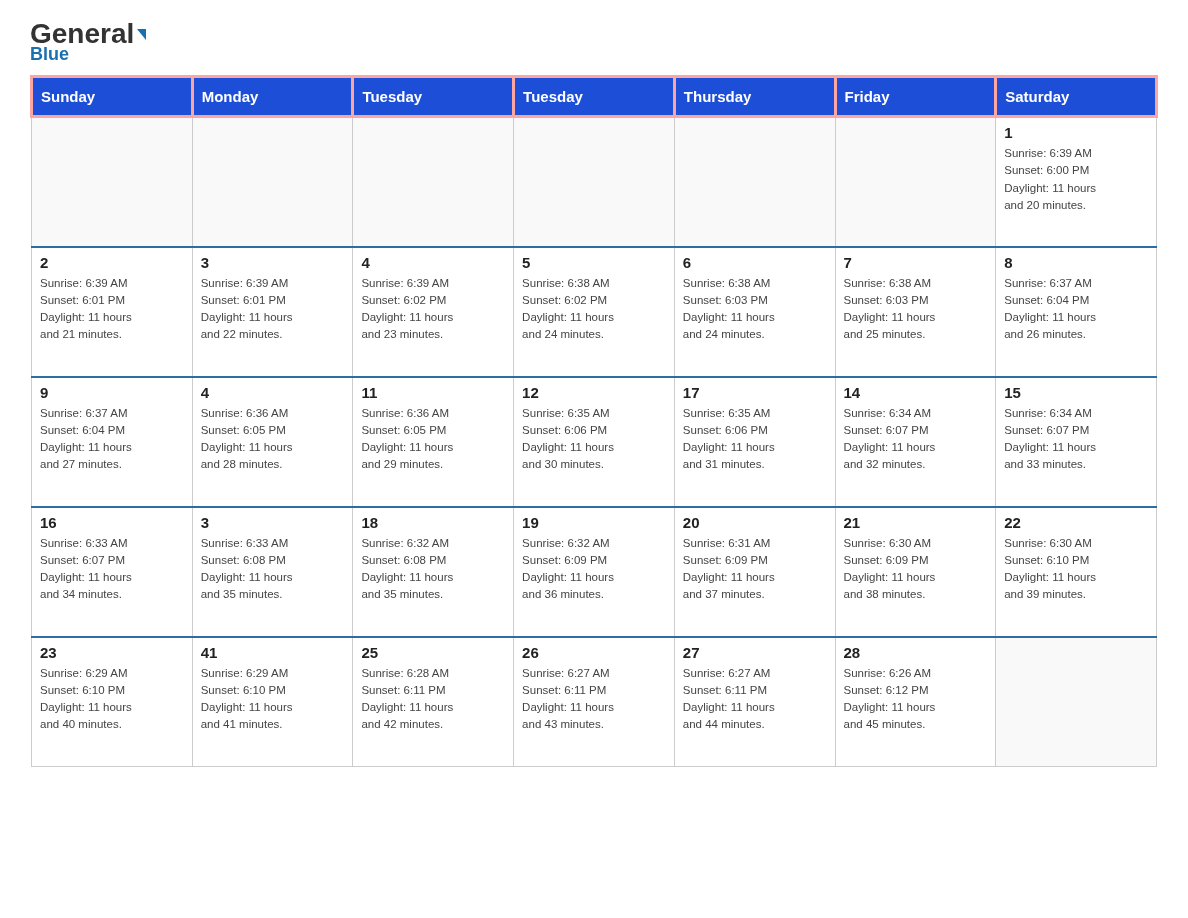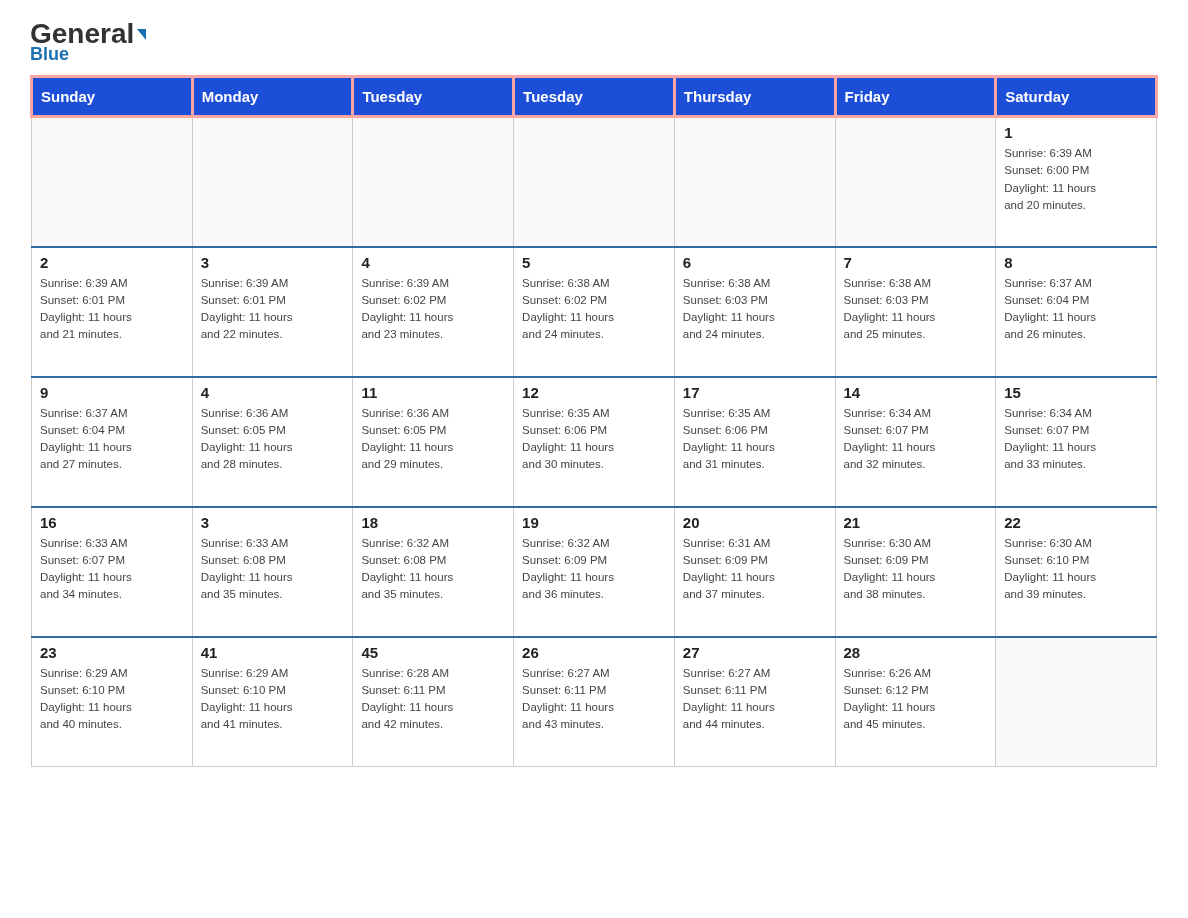--- a/index.html
+++ b/index.html
@@ -220,21 +220,21 @@
       <tr class="row-divider">
         <td>
           <div class="day-number">23</div>
           <div class="day-info">Sunrise: 6:29 AM<br>Sunset: 6:10 PM<br>Daylight: 11 hours<br>and 40 minutes.</div>
         </td>
         <td>
           <div class="day-number">41</div>
           <div class="day-info">Sunrise: 6:29 AM<br>Sunset: 6:10 PM<br>Daylight: 11 hours<br>and 41 minutes.</div>
         </td>
         <td>
-          <div class="day-number">45</div>
+          <div class="day-number">25</div>
           <div class="day-info">Sunrise: 6:28 AM<br>Sunset: 6:11 PM<br>Daylight: 11 hours<br>and 42 minutes.</div>
         </td>
         <td>
           <div class="day-number">26</div>
           <div class="day-info">Sunrise: 6:27 AM<br>Sunset: 6:11 PM<br>Daylight: 11 hours<br>and 43 minutes.</div>
         </td>
         <td>
           <div class="day-number">27</div>
           <div class="day-info">Sunrise: 6:27 AM<br>Sunset: 6:11 PM<br>Daylight: 11 hours<br>and 44 minutes.</div>
         </td>

